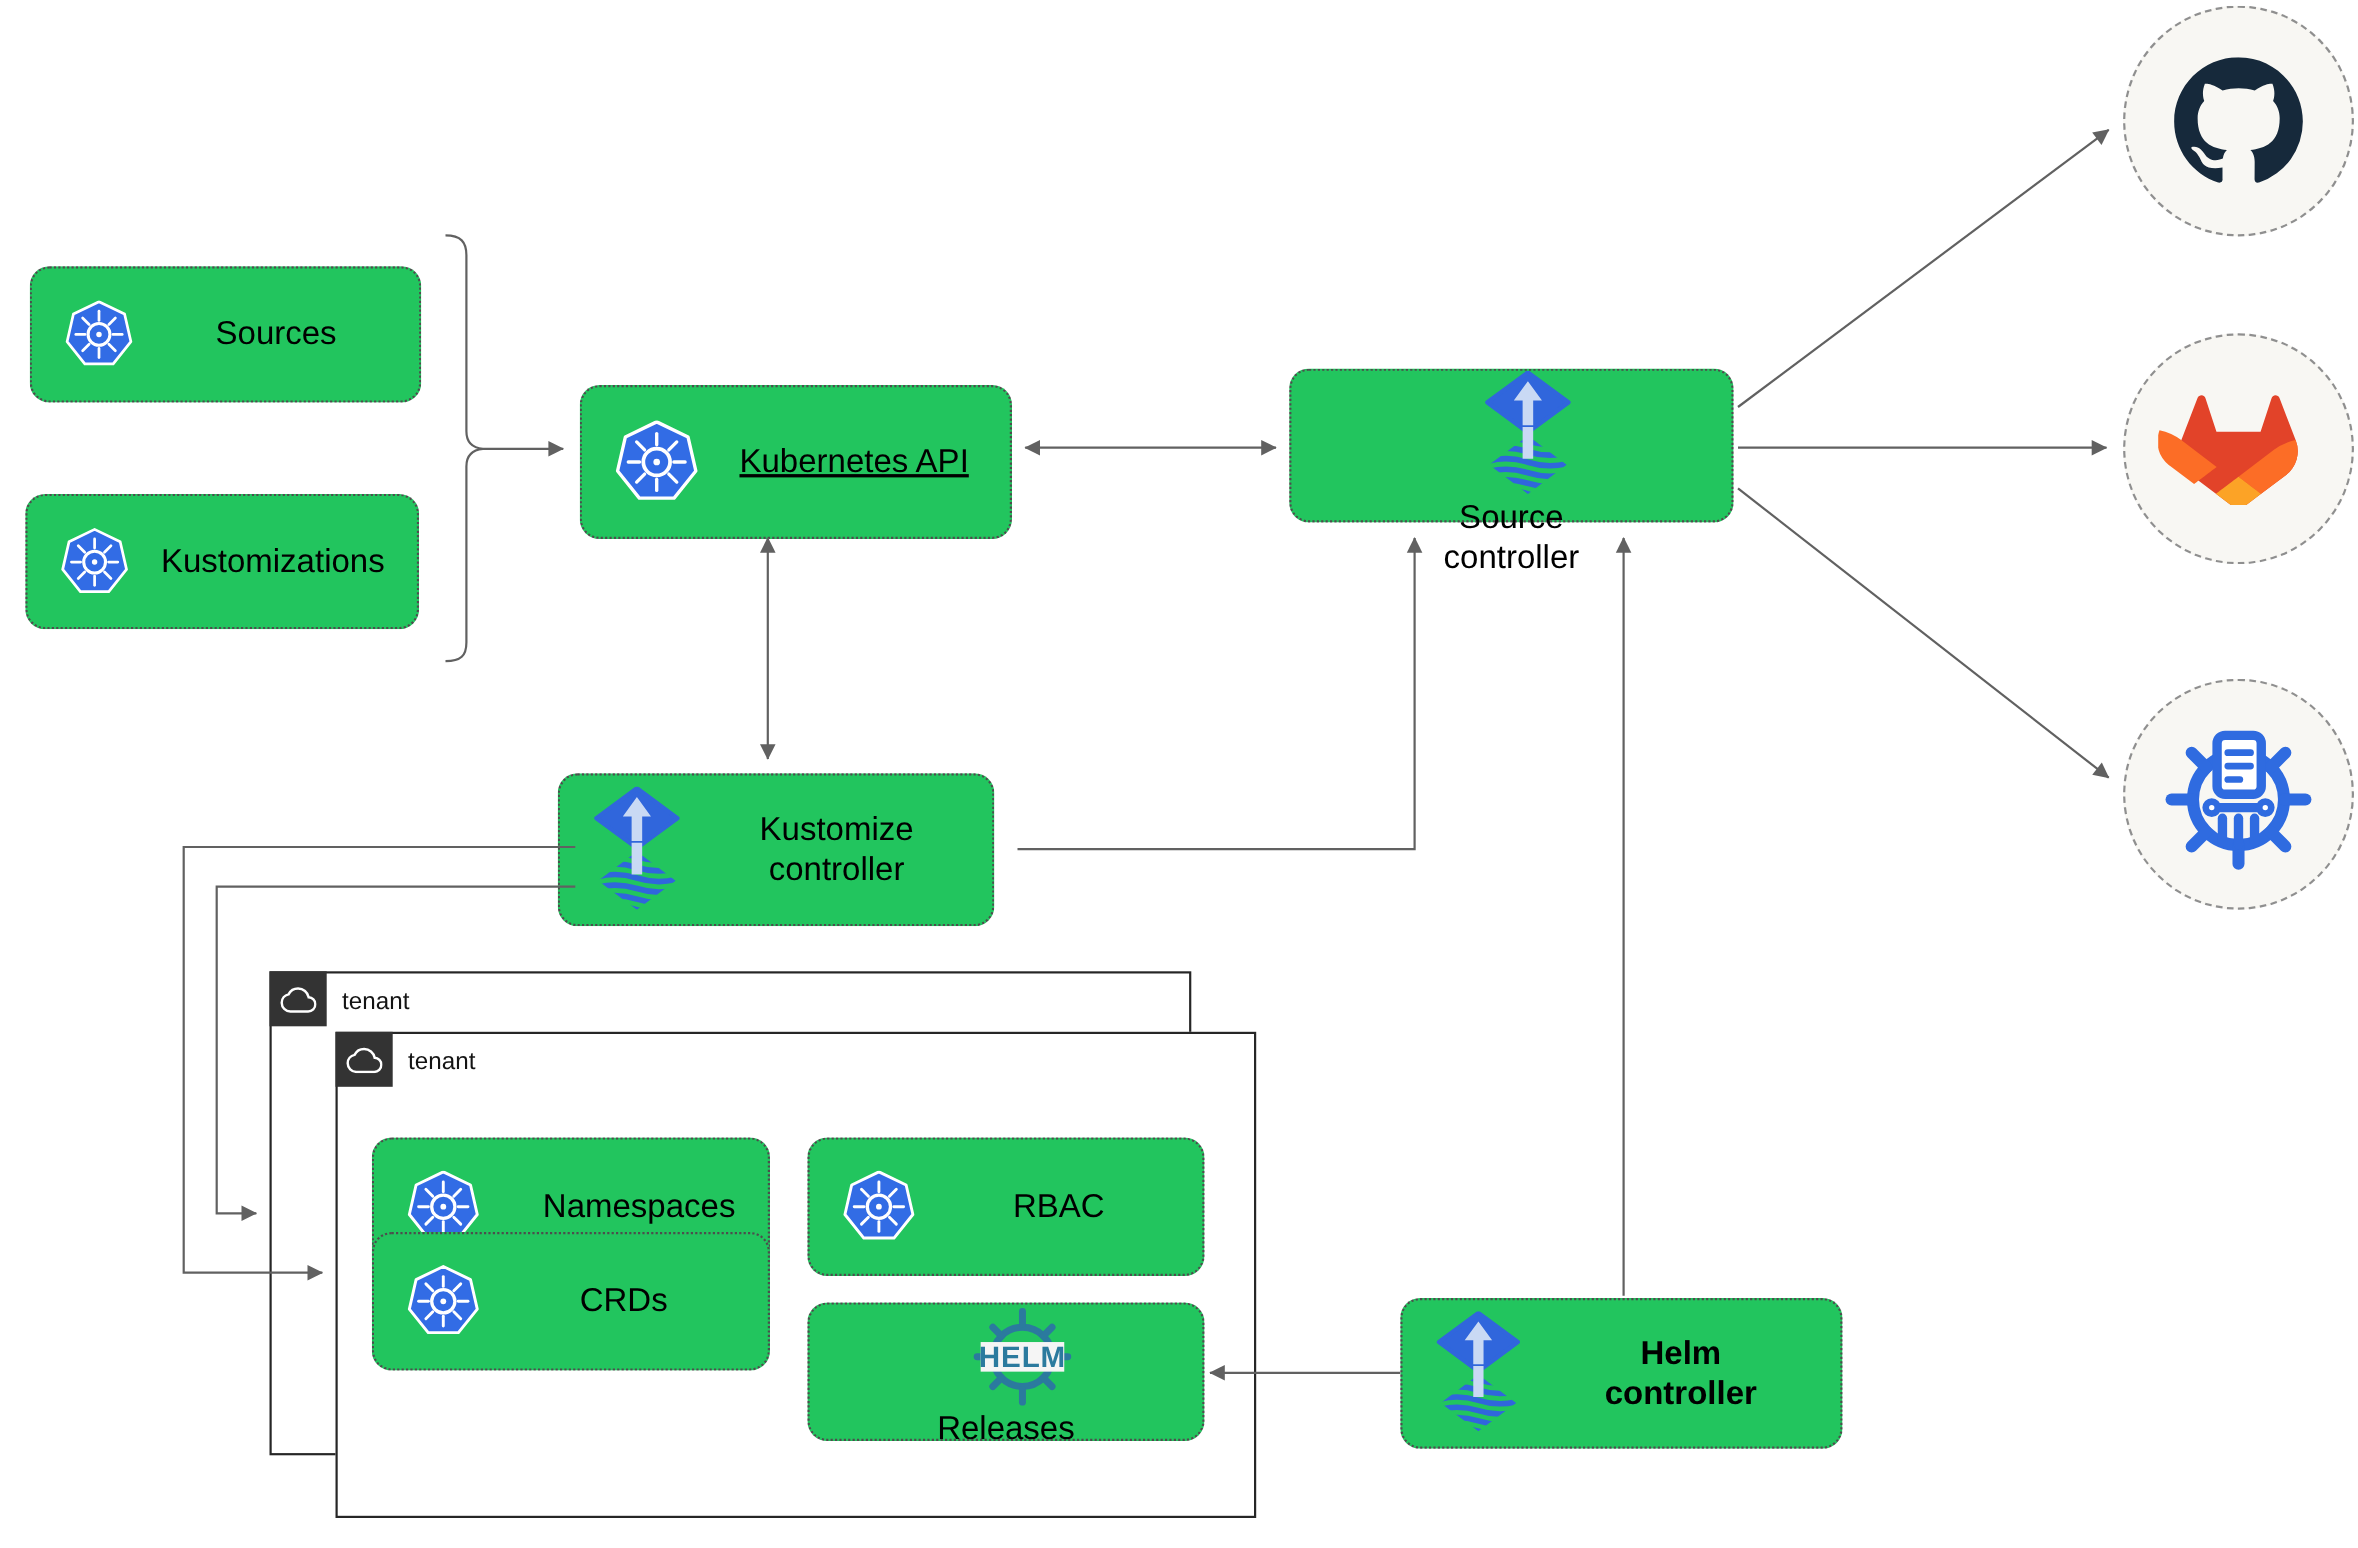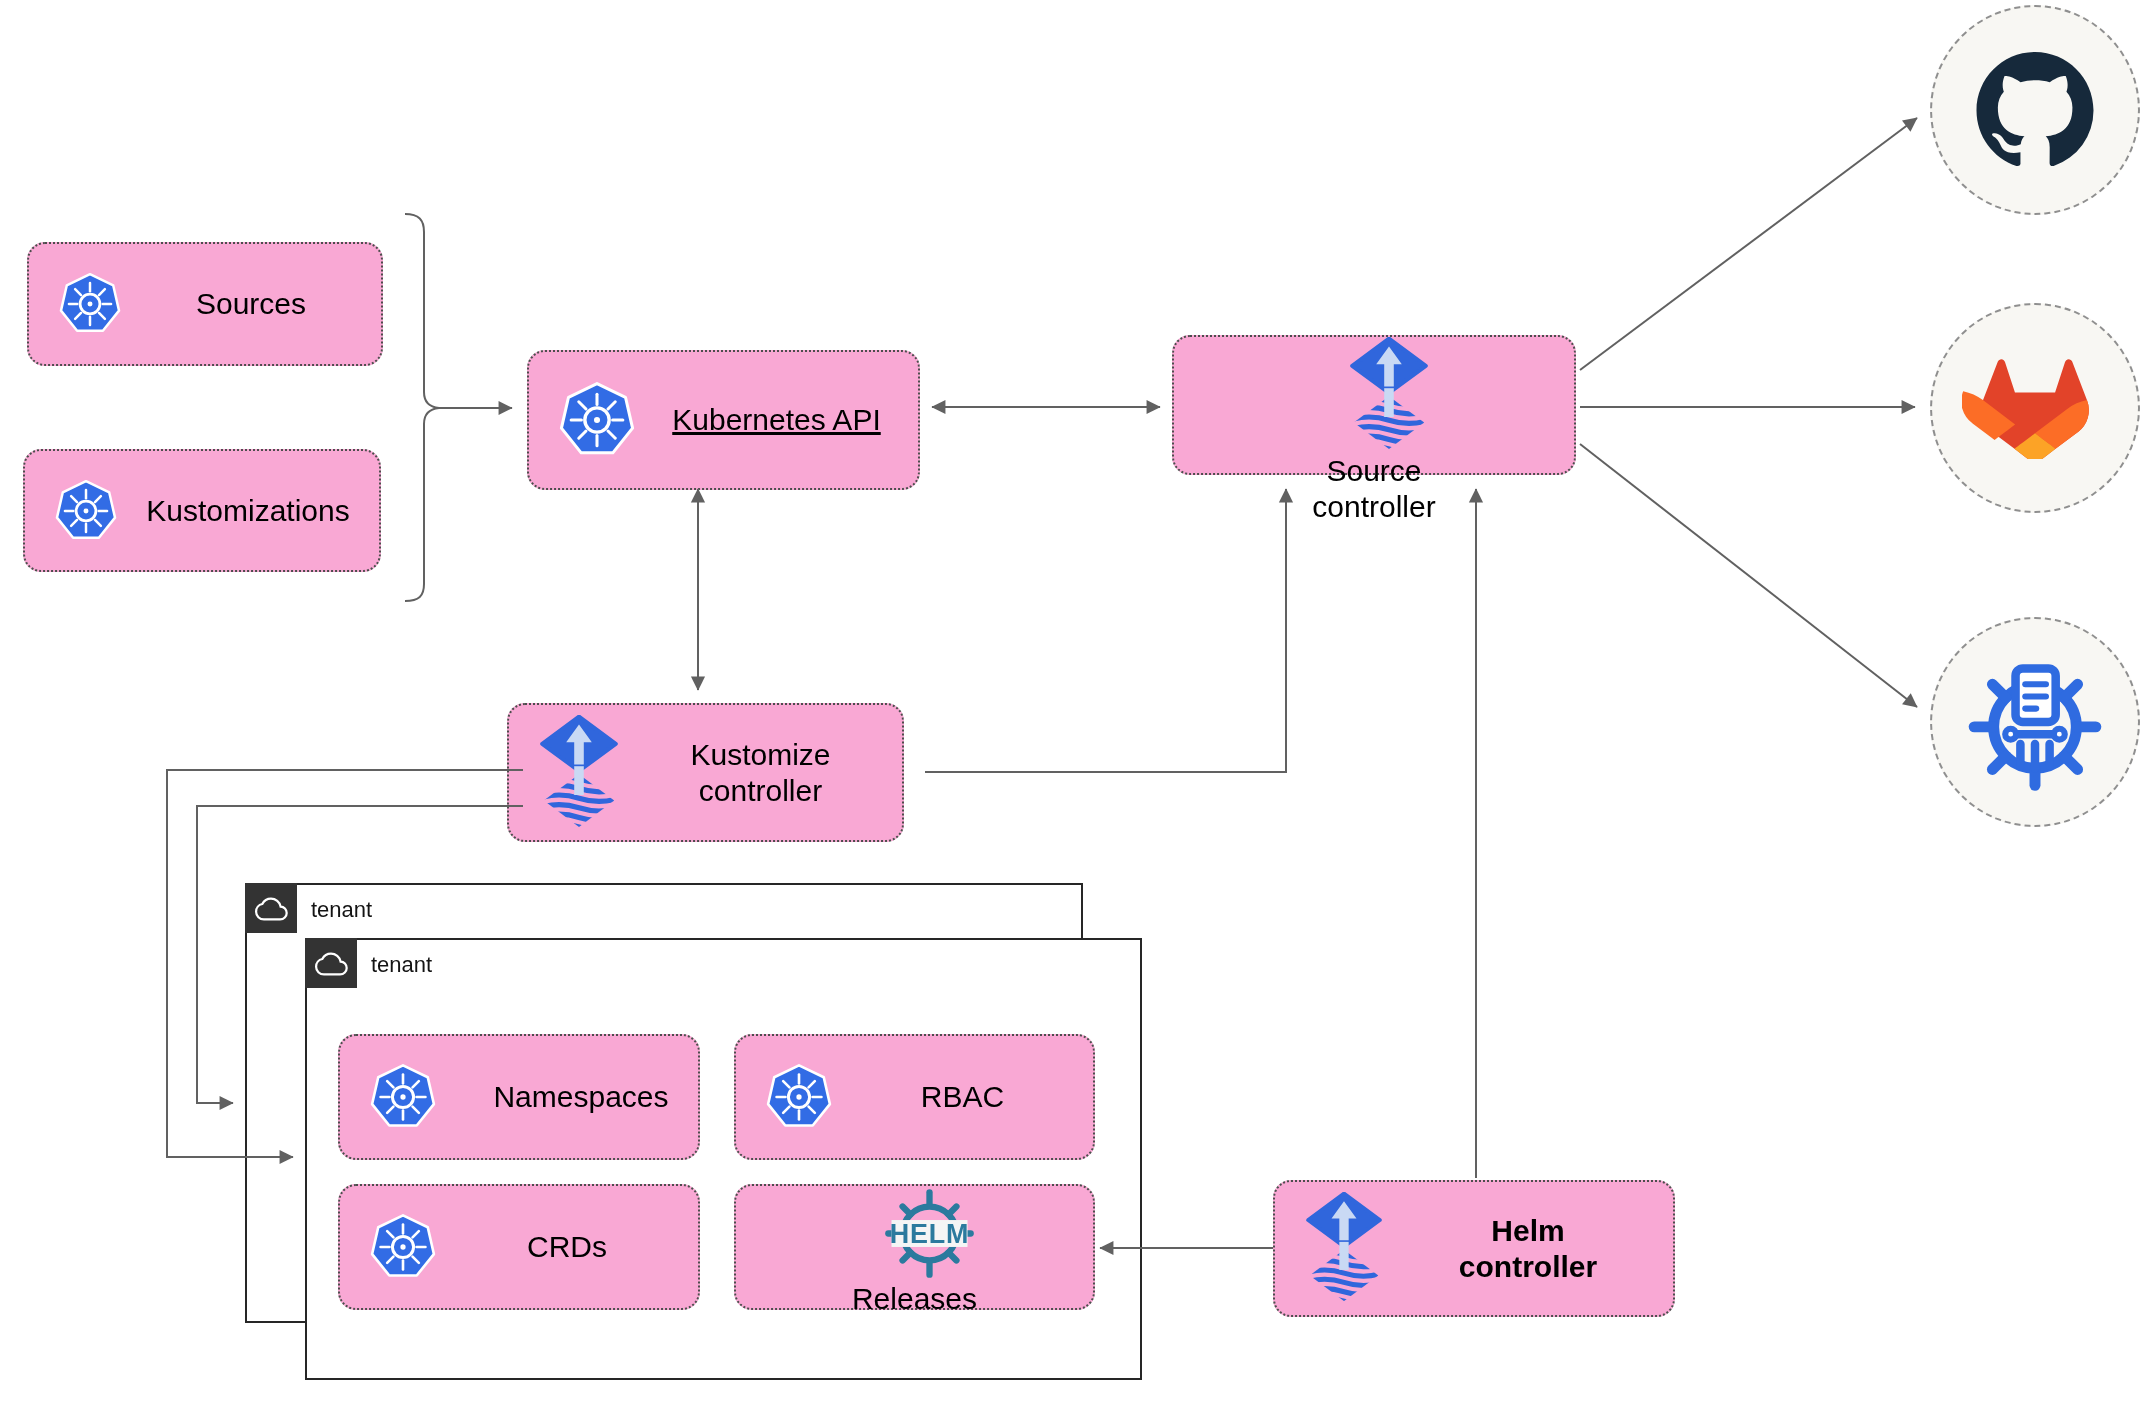--- a/index.html
+++ b/index.html
@@ -1,18 +1,18 @@
 <!DOCTYPE html>
 <html><head>
 <meta charset="utf-8">
 <style>
   html,body{margin:0;padding:0;background:#ffffff;}
   .canvas{position:relative;width:2144px;height:1407px;background:#fff;overflow:hidden;
           font-family:"Liberation Sans",sans-serif;color:#000;}
-  .node{position:absolute;background:#f9a8d4;border:2px dotted #4d4d4d;border-radius:18px;
+  .node{position:absolute;background:#22c55e;border:2px dotted #4d4d4d;border-radius:18px;
         display:flex;align-items:center;z-index:3;box-sizing:border-box;}
   .node .icon{flex:0 0 auto;margin-left:30px;display:flex;align-items:center;}
   .node .label{flex:1;text-align:center;font-size:30px;line-height:1.2;color:#000;}
   .node .label.two{display:flex;justify-content:center;}
   .node .label.two span{display:inline-block;max-width:195px;}
   .tenant{position:absolute;background:#ffffff;border:2px solid #262626;box-sizing:border-box;}
   .tenant-back{z-index:1;}
   .tenant-front{z-index:2;}
   .tenant-tab{position:absolute;left:-2px;top:-2px;width:52px;height:50px;background:#333333;
               display:flex;align-items:center;justify-content:center;}
@@ -200,21 +200,21 @@
 
   <div class="node" style="left:734px;top:1034px;width:361px;height:126px;justify-content:space-between;">
     <span class="icon">
         <svg width="66" height="66">
           <use href="#k8s"></use>
         </svg>
       </span>
     <span class="label">RBAC</span>
   </div>
 
-  <div class="node" style="left:338px;top:1184px;width:362px;height:126px;">
+  <div class="node" style="left:338px;top:1120px;width:362px;height:126px;">
     <span class="icon">
         <svg width="66" height="66">
           <use href="#k8s"></use>
         </svg>
       </span>
     <span class="label">CRDs</span>
   </div>
 
   <div class="node" style="left:734px;top:1184px;width:361px;height:126px;flex-direction:column;">
     <span class="icon">

